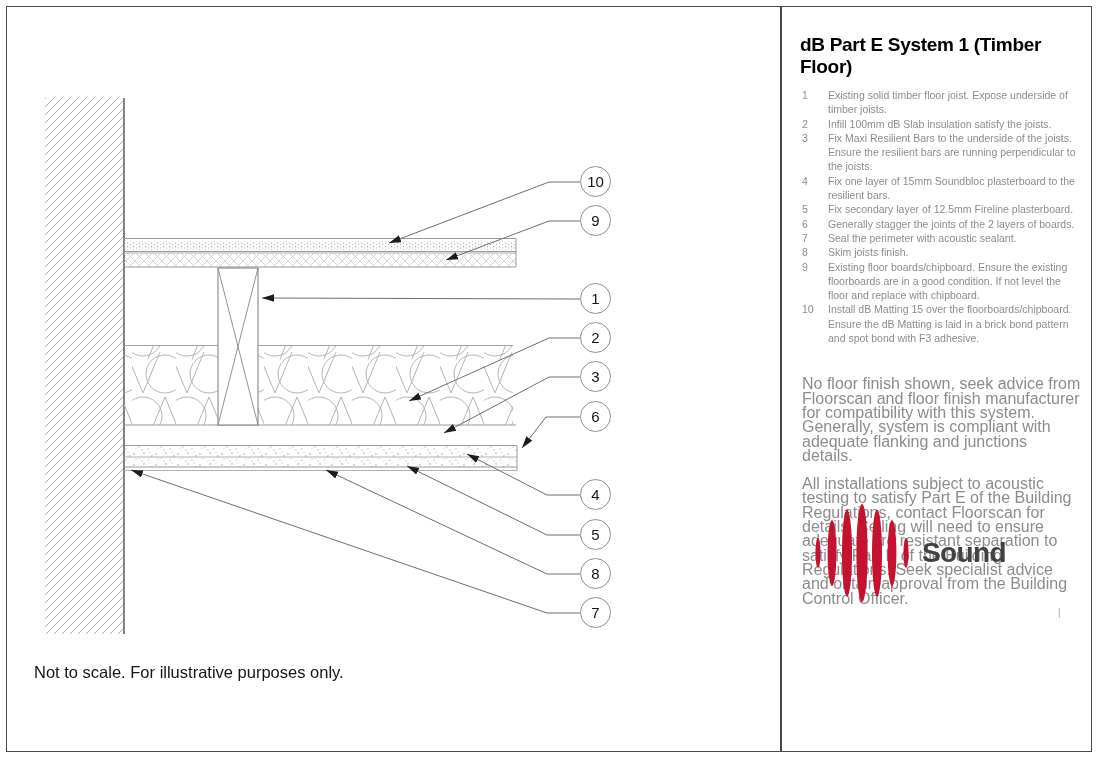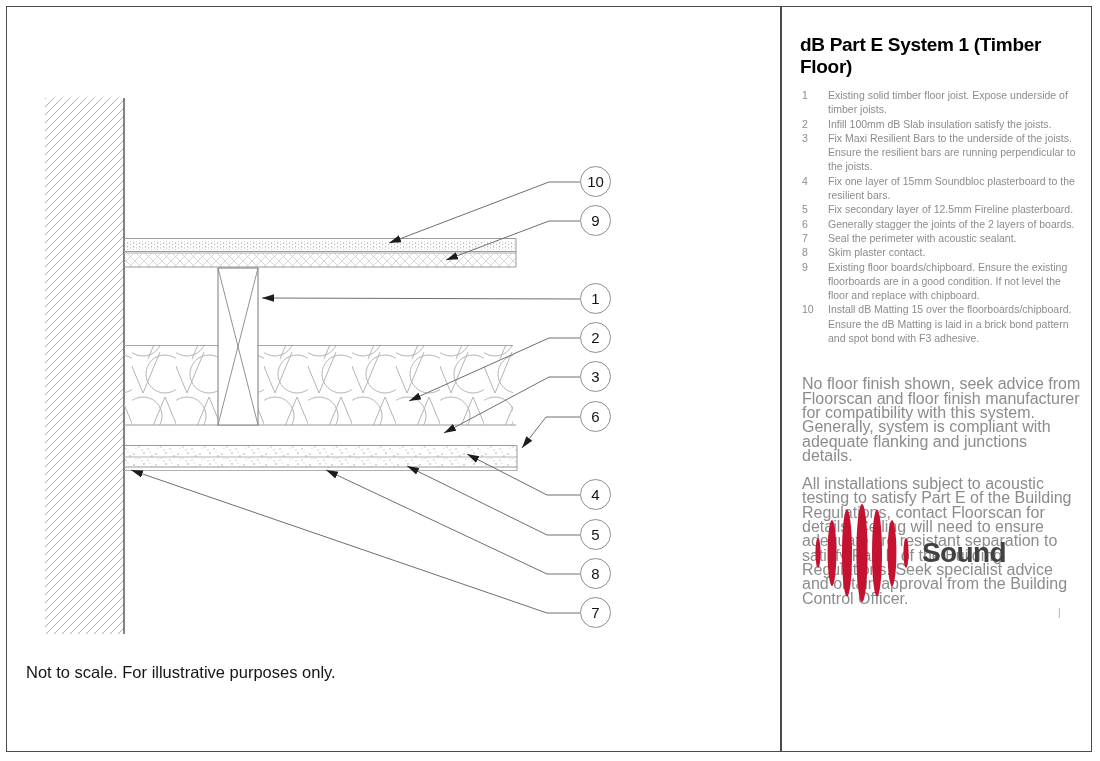--- a/index.html
+++ b/index.html
@@ -35,21 +35,21 @@
     margin:0 0 0 20px;width:280px;font-size:16px;line-height:14.3px;color:#8c8c8c;
   }
   .para1{margin-top:32px;}
   .para2{margin-top:14px;}
   .logo{position:absolute;left:30px;top:481px;display:flex;align-items:center;}
   .logo-words{margin-left:10px;letter-spacing:-0.6px;text-align:center;}
   .logo-word{font-size:28px;font-weight:bold;color:#414042;line-height:28px;}
   .logo-word.light{font-weight:normal;color:#8a8b8d;}
   .page-mark{position:absolute;left:276px;top:588px;font-size:10px;color:#a9a9a9;}
   .disclaimer{
-    position:absolute;left:26px;top:662px;font-size:16.5px;line-height:21px;color:#151515;
+    position:absolute;left:34px;top:662px;font-size:16.5px;line-height:21px;color:#151515;
   }
 </style>
 </head>
 <body>
 
 <div class="sheet">
 
   <svg class="drawing" width="780" height="761" viewBox="0 0 780 761">
     <defs>
       <pattern id="wallHatch" width="8" height="8" patternUnits="userSpaceOnUse">
@@ -206,21 +206,21 @@
       <div class="note-row">
         <span class="num">6</span>
         <span class="txt">Generally stagger the joints of the 2 layers of boards.</span>
       </div>
       <div class="note-row">
         <span class="num">7</span>
         <span class="txt">Seal the perimeter with acoustic sealant.</span>
       </div>
       <div class="note-row">
         <span class="num">8</span>
-        <span class="txt">Skim plaster contact.</span>
+        <span class="txt">Skim joists finish.</span>
       </div>
       <div class="note-row">
         <span class="num">9</span>
         <span class="txt">Existing floor boards/chipboard. Ensure the existing floorboards are in a good condition. If not level the floor and replace with chipboard.</span>
       </div>
       <div class="note-row">
         <span class="num">10</span>
         <span class="txt">Install dB Matting 15 over the floorboards/chipboard. Ensure the dB Matting is laid in a brick bond pattern and spot bond with F3 adhesive.</span>
       </div>
     </div>

